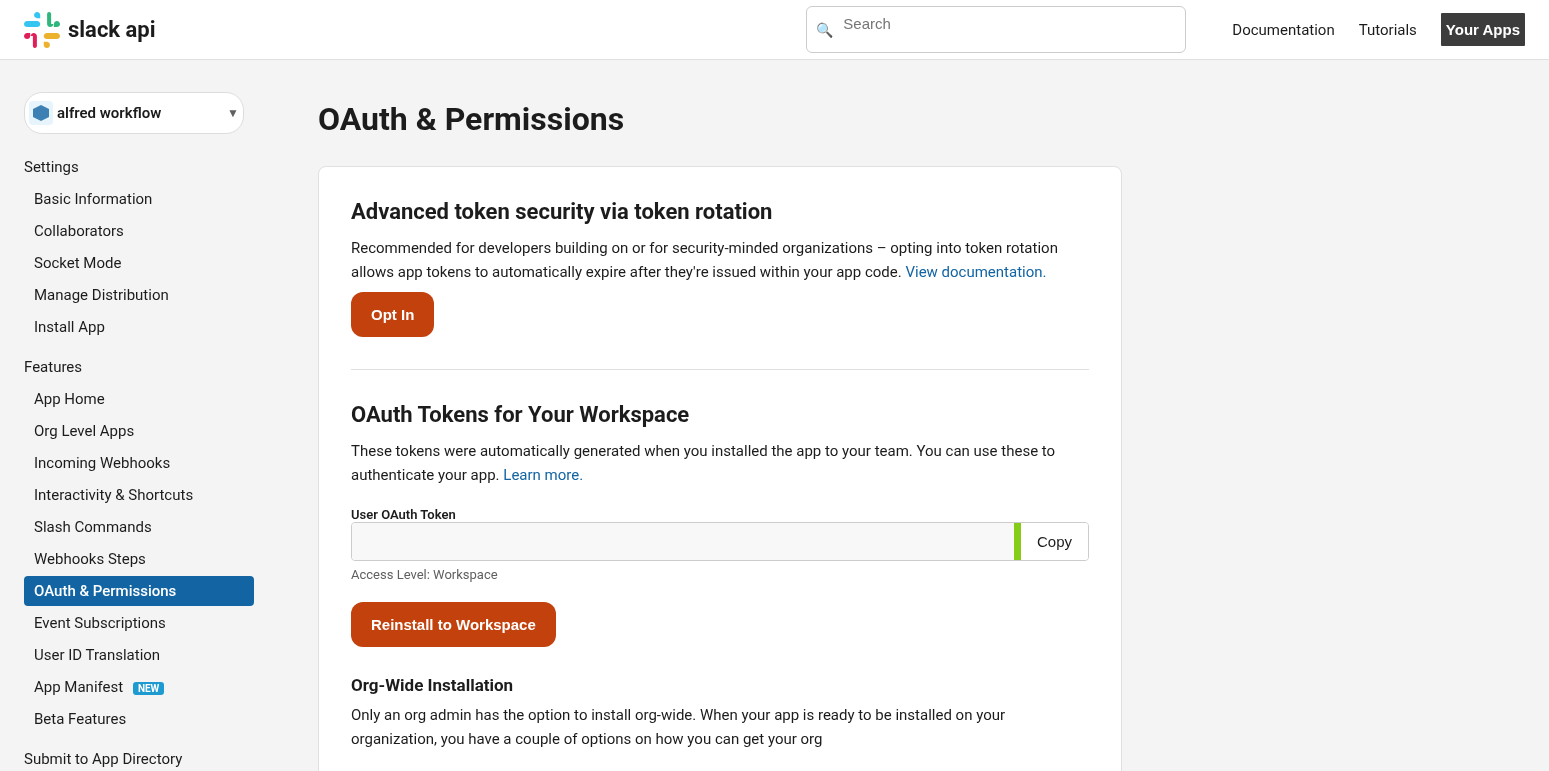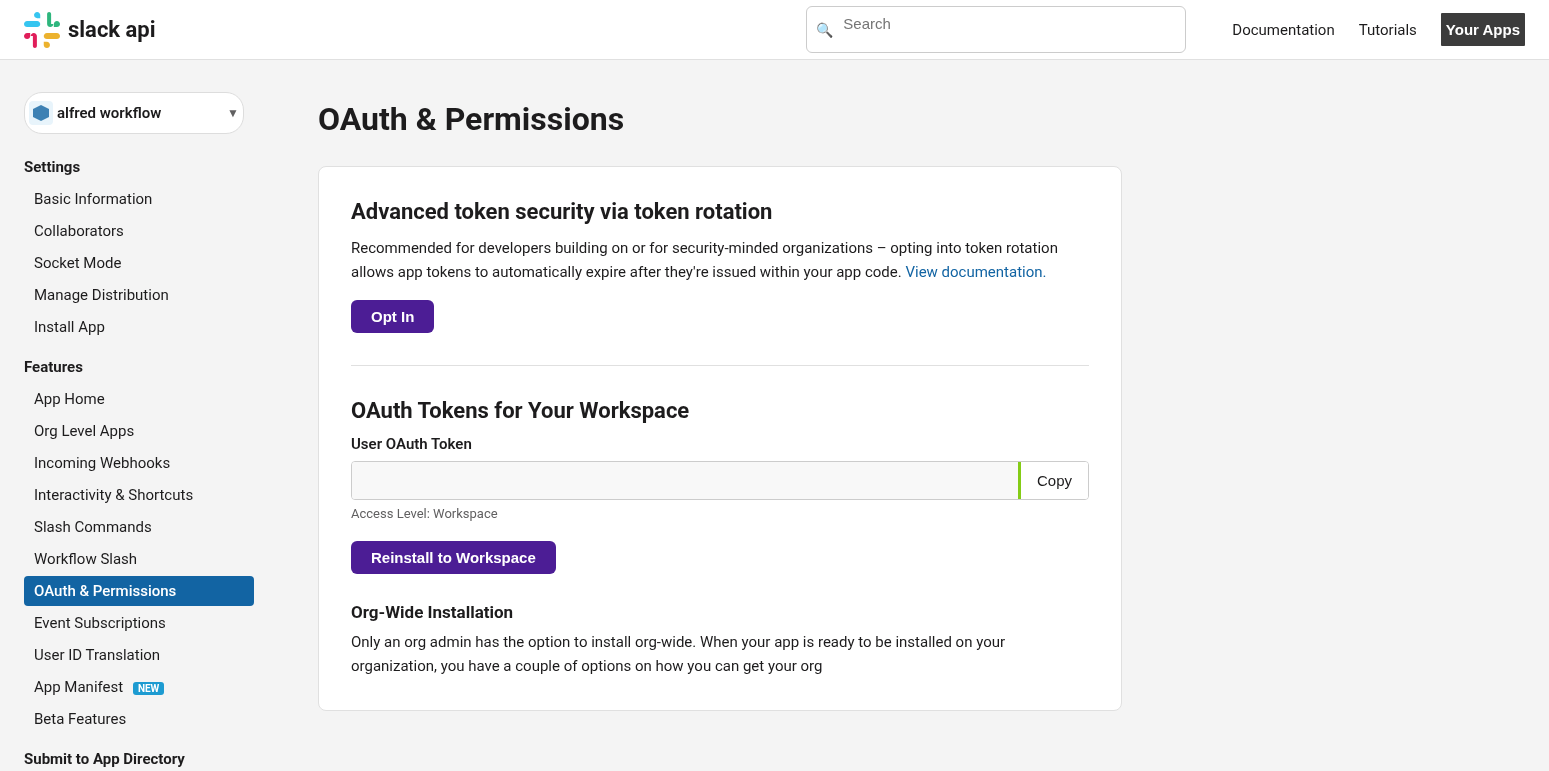--- a/index.html
+++ b/index.html
@@ -118,21 +118,21 @@
       font-weight: 600;
       flex: 1;
     }
     .chevron {
       font-size: 12px;
       color: #616061;
     }
 
     .sidebar-section-label {
       font-size: 15px;
-      font-weight: 700;
+      font-weight: 400;
       color: #1d1c1d;
       margin: 16px 0 8px 0;
     }
     .sidebar-item {
       display: block;
       padding: 6px 10px;
       font-size: 15px;
       color: #1d1c1d;
       text-decoration: none;
       border-radius: 4px;
@@ -185,56 +185,55 @@
     .section-title {
       font-size: 22px;
       font-weight: 700;
       color: #1d1c1d;
       margin-bottom: 12px;
     }
     .section-desc {
       font-size: 15px;
       color: #1d1c1d;
       line-height: 1.6;
-      margin-bottom: 16px;
+      margin-bottom: 8px;
     }
     .section-desc a {
       color: #1264a3;
       text-decoration: none;
     }
 
     .btn-primary {
-      background: #4c1d95;
+      background: #c2410c;
       color: #fff;
       border: none;
-      border-radius: 6px;
-      padding: 8px 20px;
+      border-radius: 12px;
+      padding: 14px 20px;
       font-size: 15px;
       font-weight: 600;
       cursor: pointer;
     }
 
     .token-section-title {
       font-size: 22px;
       font-weight: 700;
       margin-bottom: 12px;
     }
     .token-desc {
       font-size: 15px;
       line-height: 1.6;
       margin-bottom: 20px;
     }
     .token-desc a {
       color: #1264a3;
       text-decoration: none;
     }
     .field-label {
-      font-size: 15px;
+      font-size: 13px;
       font-weight: 600;
-      margin-bottom: 8px;
     }
     .token-input-row {
       display: flex;
       align-items: center;
       border: 1px solid #ccc;
       border-radius: 4px;
       overflow: hidden;
       margin-bottom: 6px;
     }
     .token-input {
@@ -242,21 +241,21 @@
       border: none;
       padding: 10px 12px;
       font-size: 15px;
       background: #f8f8f8;
       outline: none;
       color: #1d1c1d;
     }
     .copy-btn {
       background: #fff;
       border: none;
-      border-left: 3px solid #84cc16;
+      border-left: 7px solid #84cc16;
       padding: 10px 16px;
       font-size: 15px;
       cursor: pointer;
       font-weight: 500;
       color: #1d1c1d;
     }
     .access-level {
       font-size: 13px;
       color: #616061;
       margin-bottom: 20px;
@@ -324,21 +323,21 @@
     <a class="sidebar-item">Manage Distribution</a>
     <a class="sidebar-item">Install App</a>
 
     <div class="sidebar-section-label">Features</div>
 
     <a class="sidebar-item">App Home</a>
     <a class="sidebar-item">Org Level Apps</a>
     <a class="sidebar-item">Incoming Webhooks</a>
     <a class="sidebar-item">Interactivity &amp; Shortcuts</a>
     <a class="sidebar-item">Slash Commands</a>
-    <a class="sidebar-item">Workflow Slash</a>
+    <a class="sidebar-item">Webhooks Steps</a>
     <a class="sidebar-item active">OAuth &amp; Permissions</a>
     <a class="sidebar-item">Event Subscriptions</a>
     <a class="sidebar-item">User ID Translation</a>
     <a class="sidebar-item">App Manifest <span class="new-badge">NEW</span></a>
     <a class="sidebar-item">Beta Features</a>
 
     <div class="sidebar-section-label">Submit to App Directory</div>
   </aside>
 
   <main class="main-content">
@@ -350,20 +349,24 @@
         <h2 class="section-title">Advanced token security via token rotation</h2>
         <p class="section-desc">
           <span>Recommended for developers building on or for security-minded organizations – opting into token rotation allows app tokens to automatically expire after they're issued within your app code.</span>
           <a href="#">View documentation.</a>
         </p>
         <button class="btn-primary">Opt In</button>
       </div>
 
       <div>
         <h2 class="token-section-title">OAuth Tokens for Your Workspace</h2>
+        <p class="token-desc">
+          <span>These tokens were automatically generated when you installed the app to your team. You can use these to authenticate your app.</span>
+          <a href="#">Learn more.</a>
+        </p>
 
         <div class="field-label">User OAuth Token</div>
 
         <div class="token-input-row">
           <input class="token-input" type="text" value="" placeholder="" style="">
           <button class="copy-btn">Copy</button>
         </div>
 
         <div class="access-level">Access Level: Workspace</div>
 

